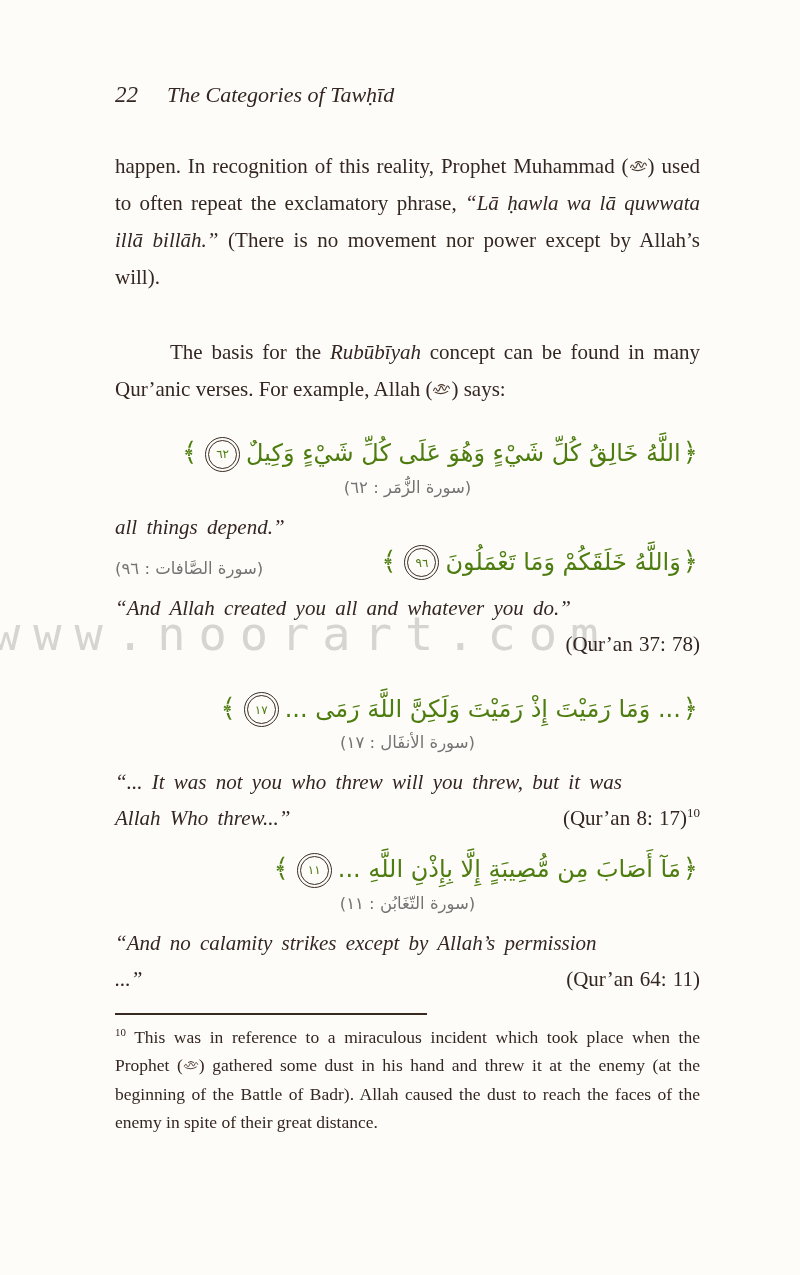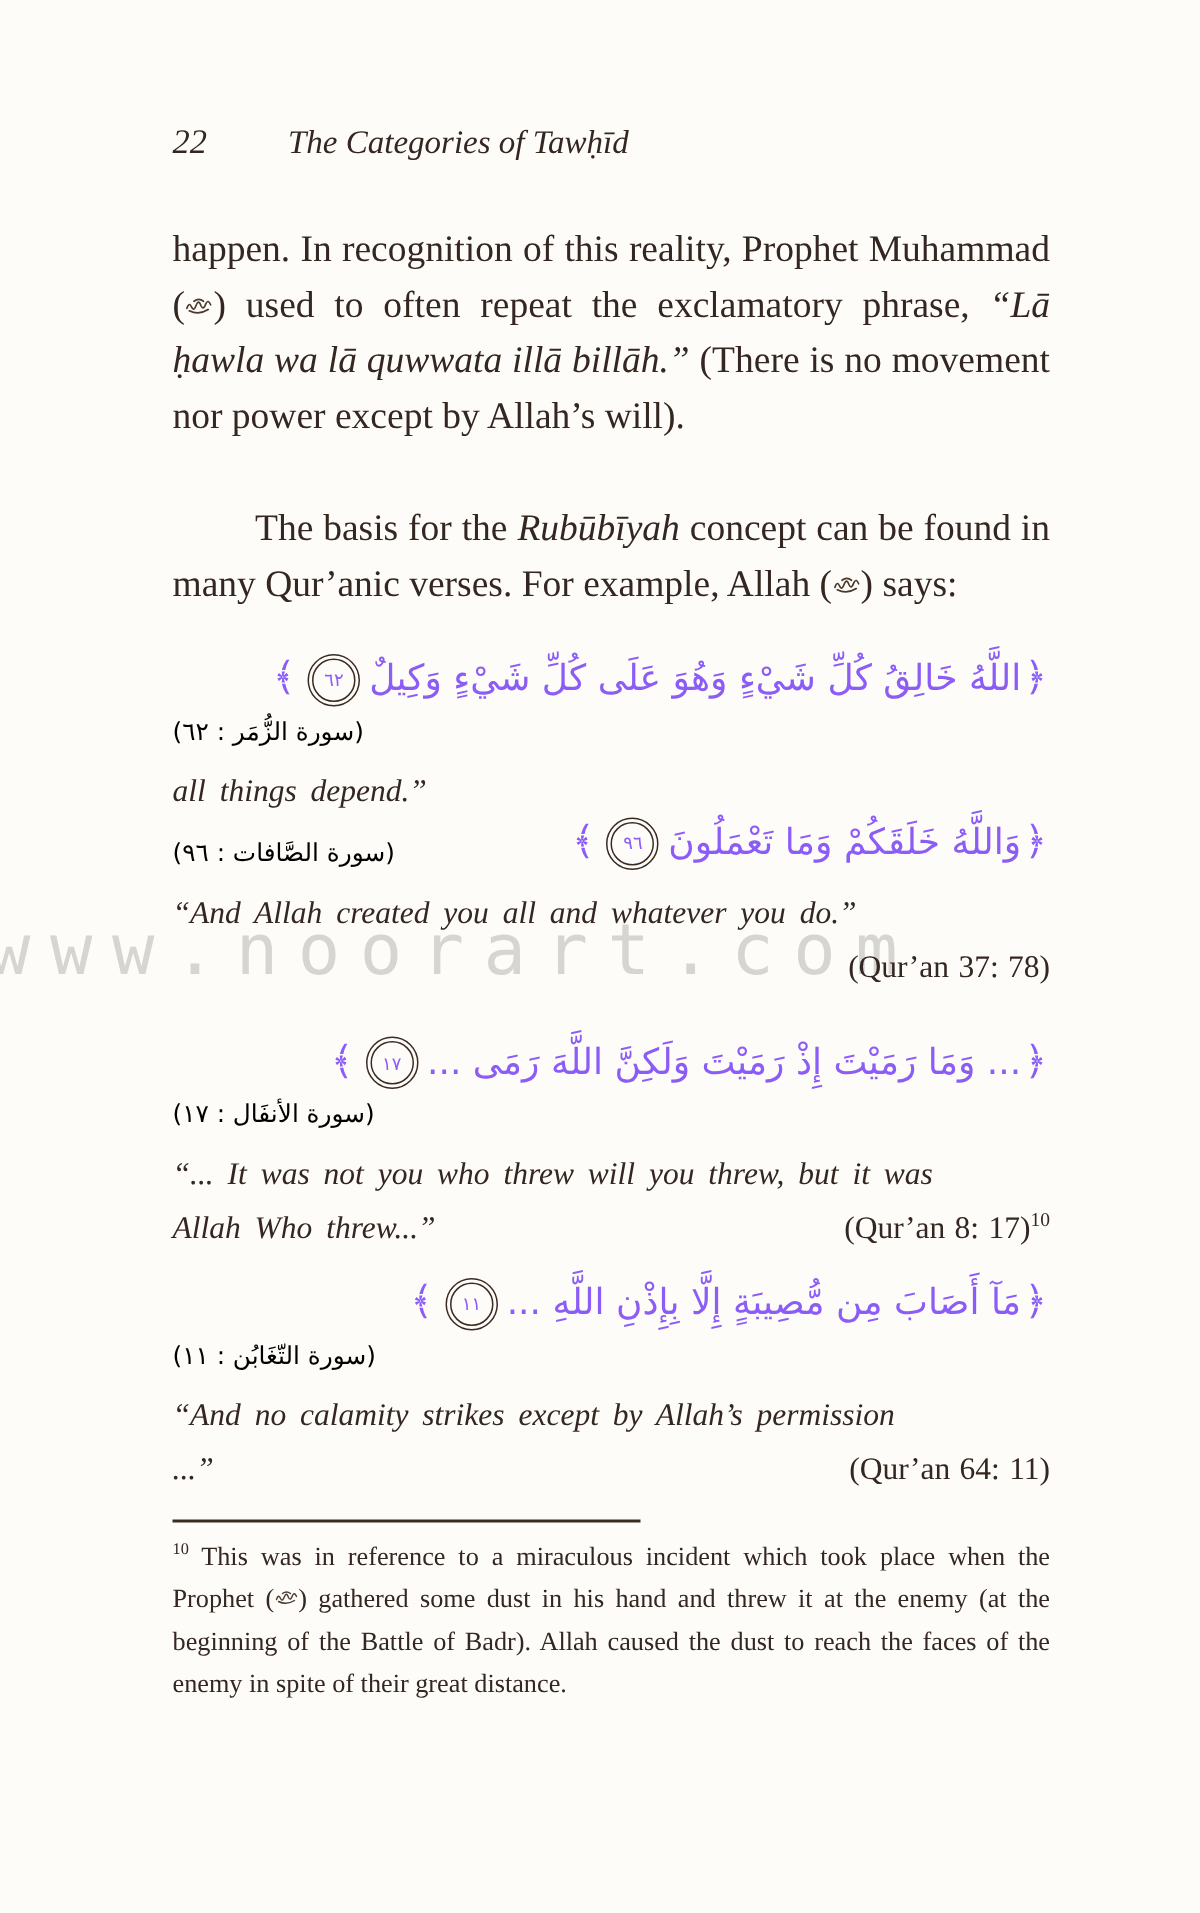--- a/index.html
+++ b/index.html
@@ -8,47 +8,47 @@
     width:800px; height:1275px;
     margin:0 auto;
     background:#fdfcf9;
     color:#342620;
     font-family:"Liberation Serif", serif;
     overflow:hidden;
   }
   .content { position:relative; z-index:1; padding:0 100px 0 115px; }
 
   
-  .running-head { display:flex; align-items:baseline; gap:54px; margin:0; padding-top:82px;
+  .running-head { display:flex; align-items:baseline; gap:29px; margin:0; padding-top:82px;
     font-style:italic; font-size:22px; }
   .running-head .pgnum { font-size:23px; }
 
   
-  .para { font-size:25px; line-height:37px; text-align:justify; margin:0; }
+  .para { font-size:21px; line-height:37px; text-align:justify; margin:0; }
   .para.p1 { margin-top:40px; }
   .para.p2 { margin-top:38px; text-indent:55px; }
   .seg-i { font-style:italic; }
   .seg-sup { vertical-align:super; font-size:0.62em; line-height:0; }
   .callig { display:inline-block; width:19px; height:14px; color:#4a382c; }
   .callig svg { width:100%; height:100%; display:block; }
 
   
   .verse { direction:rtl; text-align:right; font-family:"DejaVu Sans", sans-serif;
-    font-size:24px; line-height:1.25; color:#8b5cf6; }
+    font-size:24px; line-height:1.25; color:#4d7c0f; }
   .verse-1 { margin-top:28px; }
   .verse-3 { margin-top:30px; }
   .verse-4 { margin-top:16px; }
   .bracket { font-size:26px; margin:0 2px; }
   .medallion { display:inline-flex; align-items:center; justify-content:center;
     width:27px; height:27px; border:1.4px solid #3a2b22; border-radius:50%;
     outline:1px solid #3a2b22; outline-offset:2px;
     font-size:12px; line-height:1; margin:0 9px; vertical-align:middle; }
 
-  .surah-ref { direction:rtl; text-align:left; font-family:"DejaVu Sans", sans-serif;
-    font-size:16.5px; margin-top:9px; color:#000000; }
+  .surah-ref { direction:rtl; text-align:center; font-family:"DejaVu Sans", sans-serif;
+    font-size:16.5px; margin-top:9px; color:#737373; }
   .ref-row { display:flex; justify-content:space-between; align-items:center; }
   .ref-row .surah-ref { margin-top:14px; }
 
   
   .trans { margin-top:12px; font-size:21px; line-height:36px; }
   .q { font-style:italic; word-spacing:4px; }
   .trans .row2 { display:flex; justify-content:space-between; align-items:baseline; }
   .cite { font-style:normal; word-spacing:1px; white-space:nowrap; }
   .cite .seg-sup { font-style:normal; }
 

